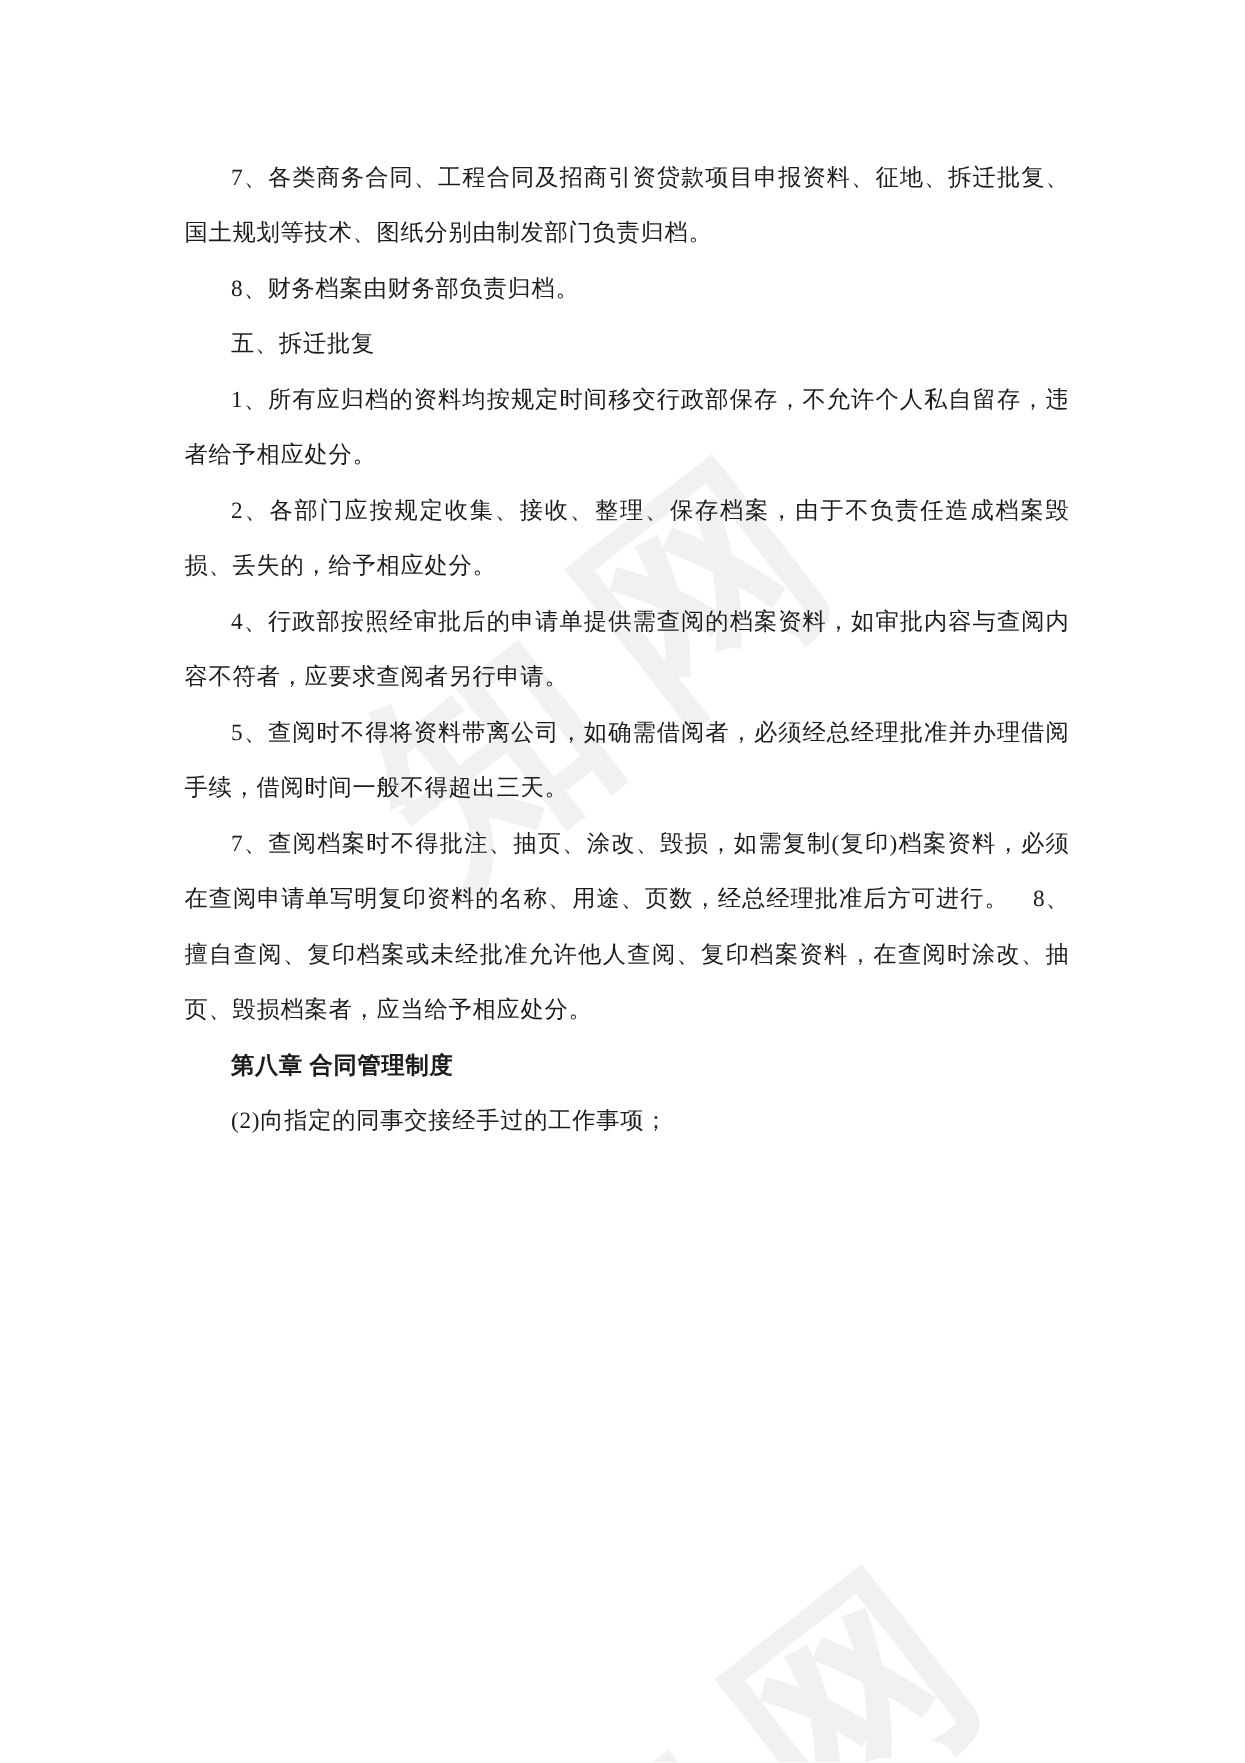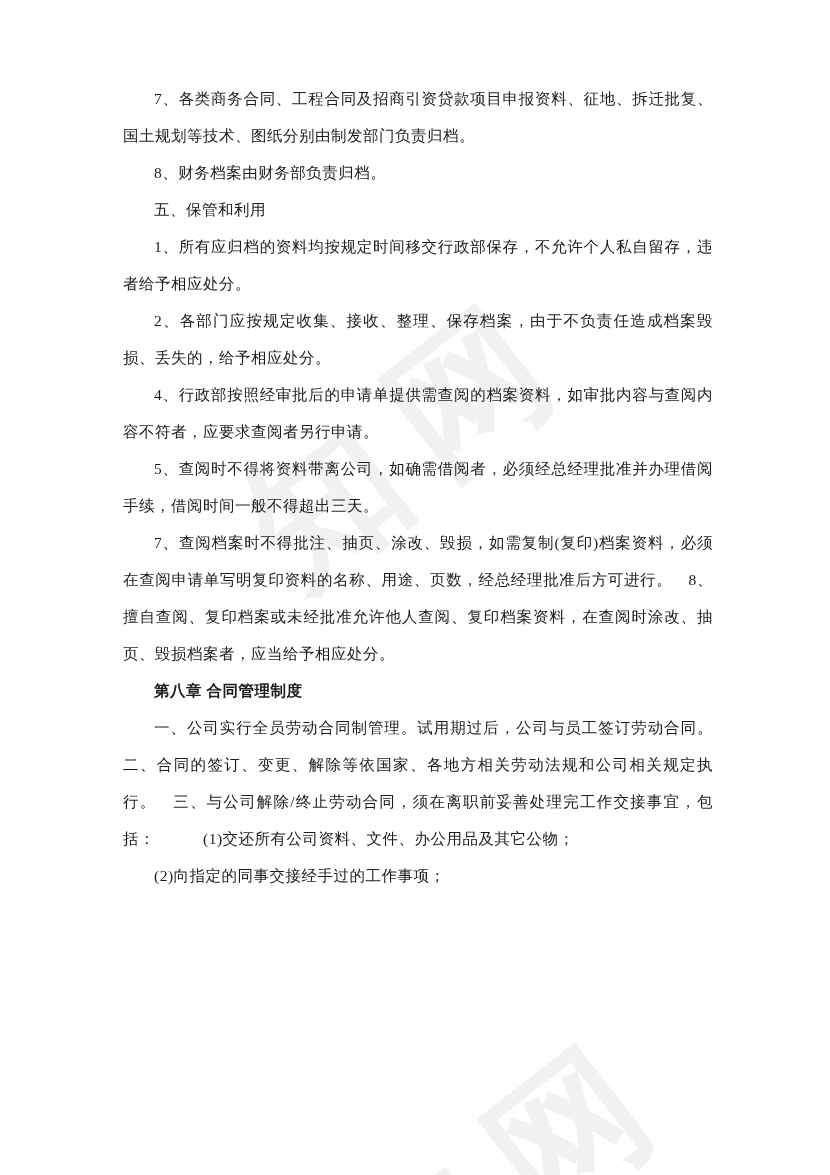--- a/index.html
+++ b/index.html
@@ -10,21 +10,21 @@
   .page {
     position: relative;
     width: 830px;
     height: 1175px;
     background: #ffffff;
     overflow: hidden;
     font-family: "Liberation Serif", serif;
   }
   .content {
     position: absolute;
-    top: 80px;
+    top: 100px;
     left: 123px;
     width: 590px;
     color: #1c1c1c;
   }
   .para {
     margin: 0;
     font-size: 15.5px;
     line-height: 37px;
     text-align: justify;
     text-indent: 2em;
@@ -57,23 +57,22 @@
 </style>
 </head>
 <body>
 
 <div class="page">
   <div class="watermark center">知网</div>
   <div class="watermark bottom">知网</div>
   <div class="content">
       <p class="para">7、各类商务合同、工程合同及招商引资贷款项目申报资料、征地、拆迁批复、国土规划等技术、图纸分别由制发部门负责归档。</p>
       <p class="para">8、财务档案由财务部负责归档。</p>
-      <p class="para">五、保管和利用</p>
+      <p class="para">五、拆迁批复</p>
       <p class="para">1、所有应归档的资料均按规定时间移交行政部保存，不允许个人私自留存，违者给予相应处分。</p>
       <p class="para">2、各部门应按规定收集、接收、整理、保存档案，由于不负责任造成档案毁损、丢失的，给予相应处分。</p>
       <p class="para">4、行政部按照经审批后的申请单提供需查阅的档案资料，如审批内容与查阅内容不符者，应要求查阅者另行申请。</p>
       <p class="para">5、查阅时不得将资料带离公司，如确需借阅者，必须经总经理批准并办理借阅手续，借阅时间一般不得超出三天。</p>
       <p class="para">7、查阅档案时不得批注、抽页、涂改、毁损，如需复制(复印)档案资料，必须在查阅申请单写明复印资料的名称、用途、页数，经总经理批准后方可进行。　8、擅自查阅、复印档案或未经批准允许他人查阅、复印档案资料，在查阅时涂改、抽页、毁损档案者，应当给予相应处分。</p>
       <p class="para heading">第八章 合同管理制度</p>
-      <p class="para">一、公司实行全员劳动合同制管理。试用期过后，公司与员工签订劳动合同。二、合同的签订、变更、解除等依国家、各地方相关劳动法规和公司相关规定执行。　三、与公司解除/终止劳动合同，须在离职前妥善处理完工作交接事宜，包括：　　　(1)交还所有公司资料、文件、办公用品及其它公物；</p>
       <p class="para">(2)向指定的同事交接经手过的工作事项；</p>
     </div>
 </div>
 
 </body></html>

